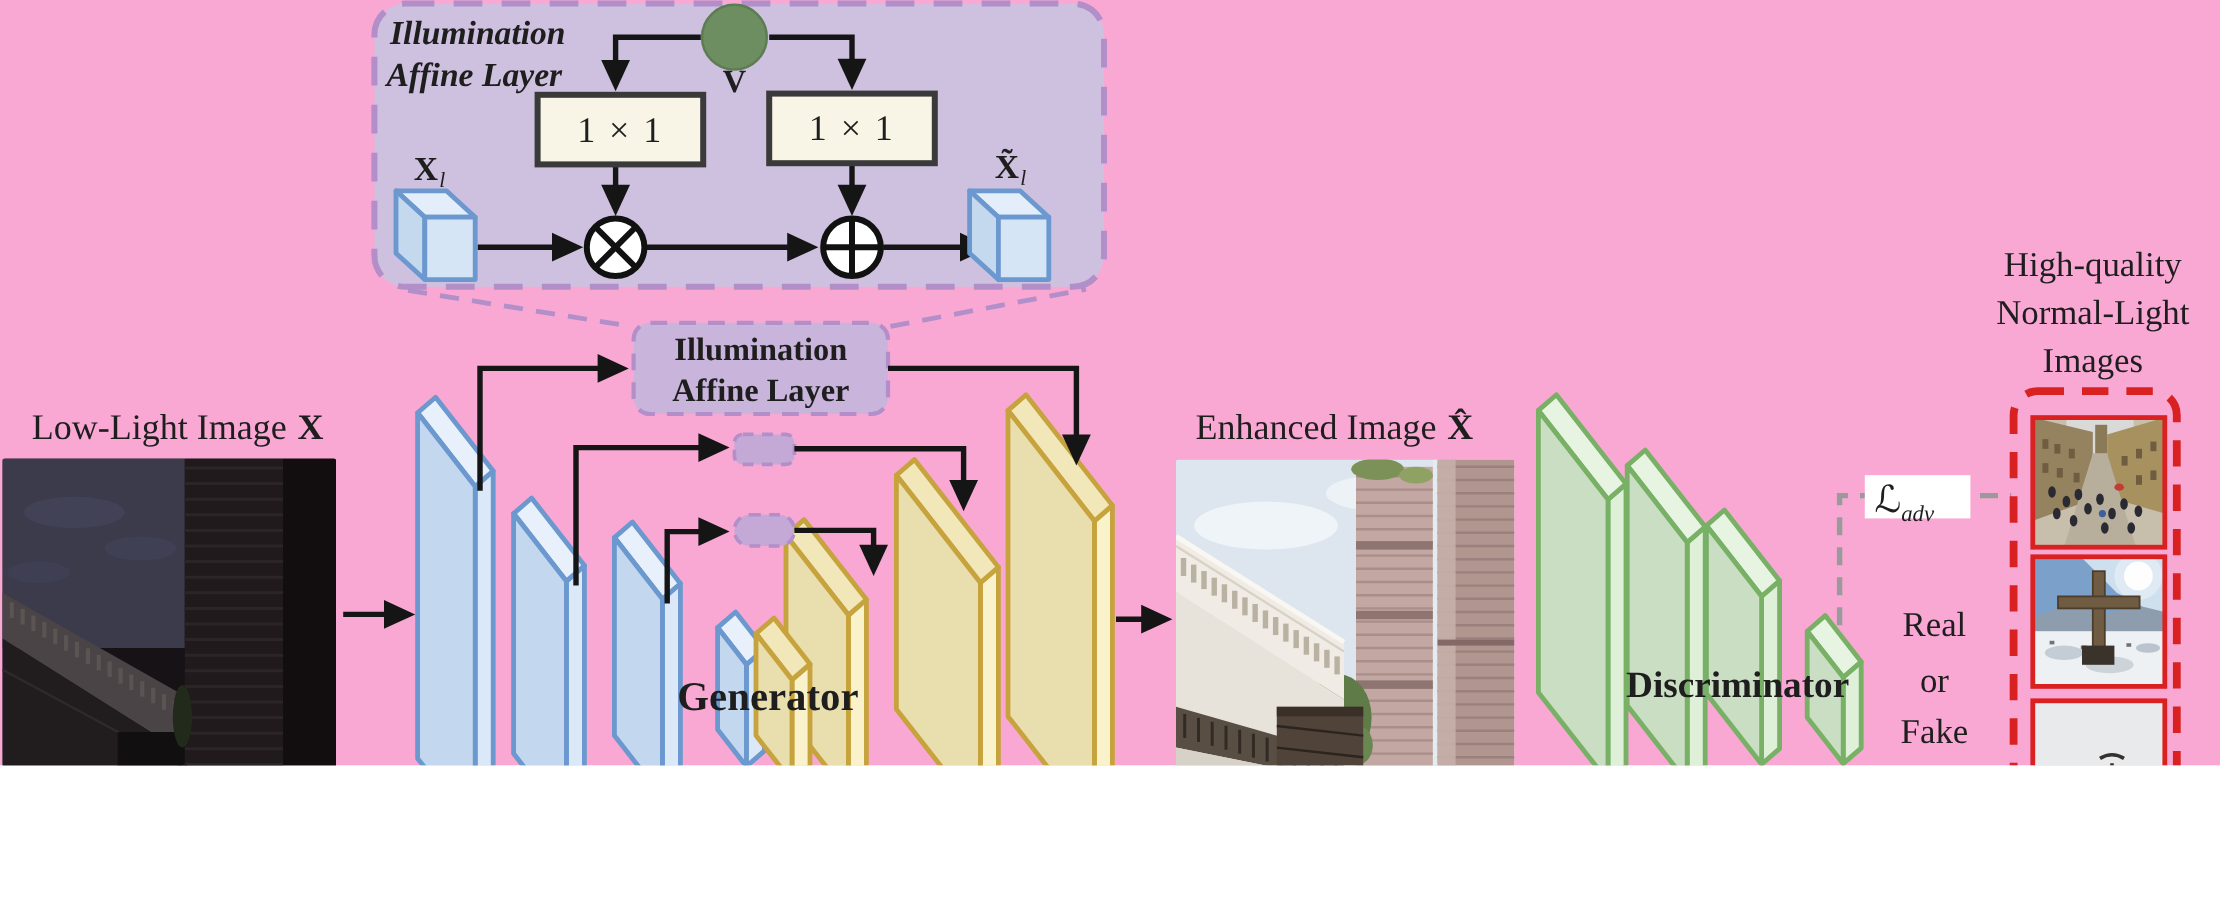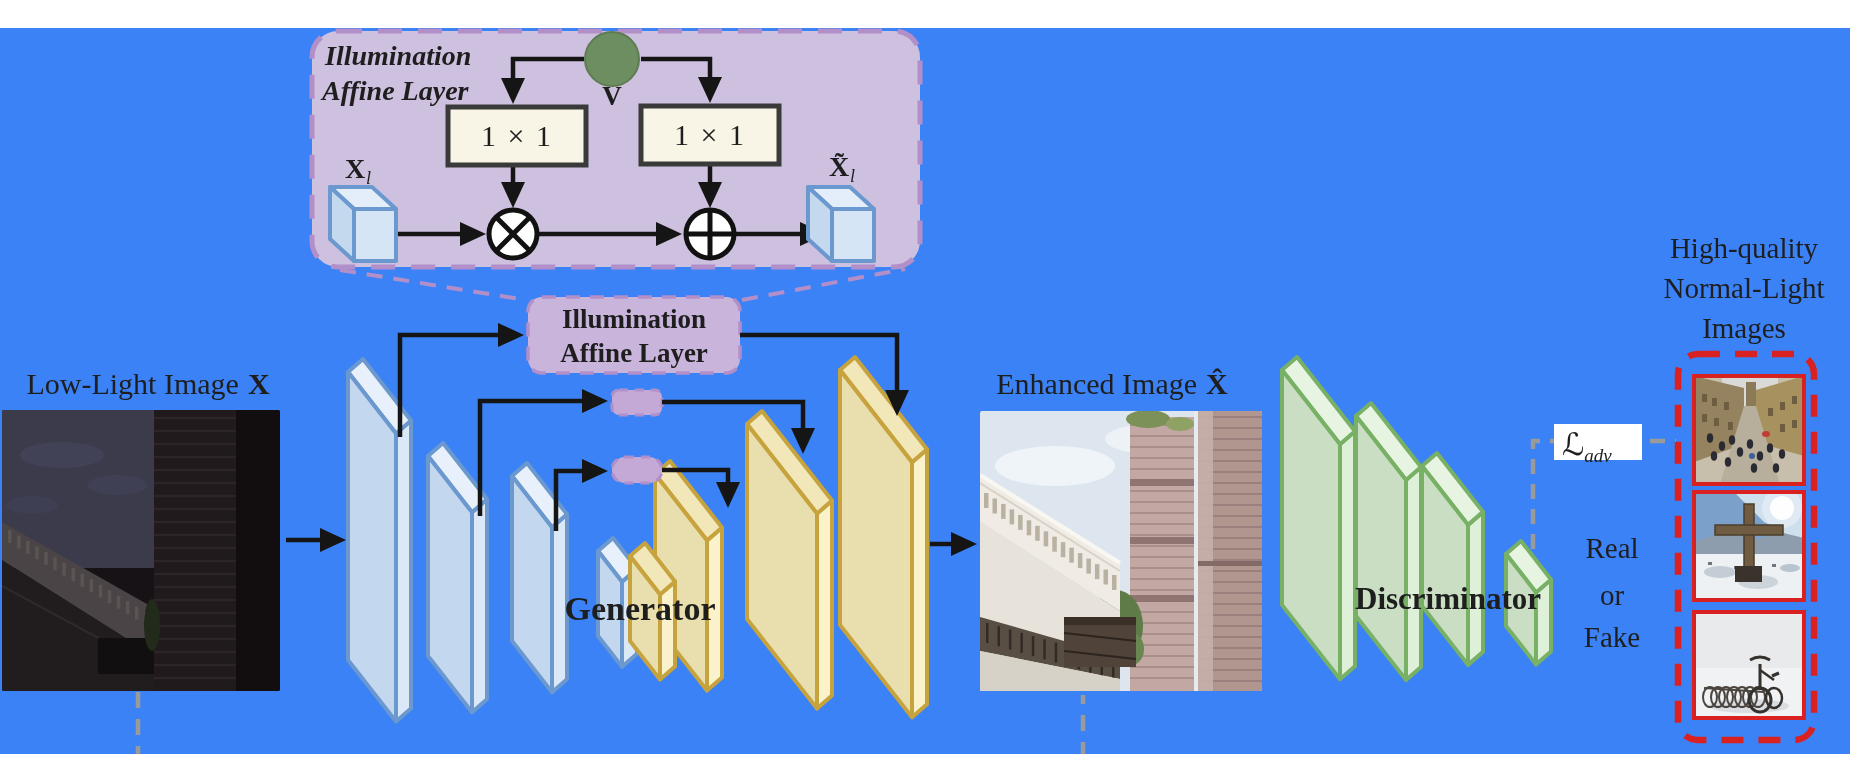--- a/index.html
+++ b/index.html
@@ -1,16 +1,16 @@
 <!DOCTYPE html>
 <html><head>
 <meta charset="utf-8">
 <style>
   html,body{margin:0;padding:0;background:#ffffff;}
-  .canvas{position:relative;width:1850px;height:726px;background:#3b82f6;overflow:hidden;margin-top:28px;}
+  .canvas{position:relative;width:1850px;height:638px;background:#f9a8d4;overflow:hidden;}
   svg{display:block;}
   text{fill:#1e1e1e;}
   .serif{font-family:"Liberation Serif","DejaVu Serif",serif;}
   .b{font-weight:bold;}
   .i{font-style:italic;}
   .script{font-family:"DejaVu Sans","Liberation Serif",serif;font-style:italic;}
 </style>
 </head>
 <body>
 

